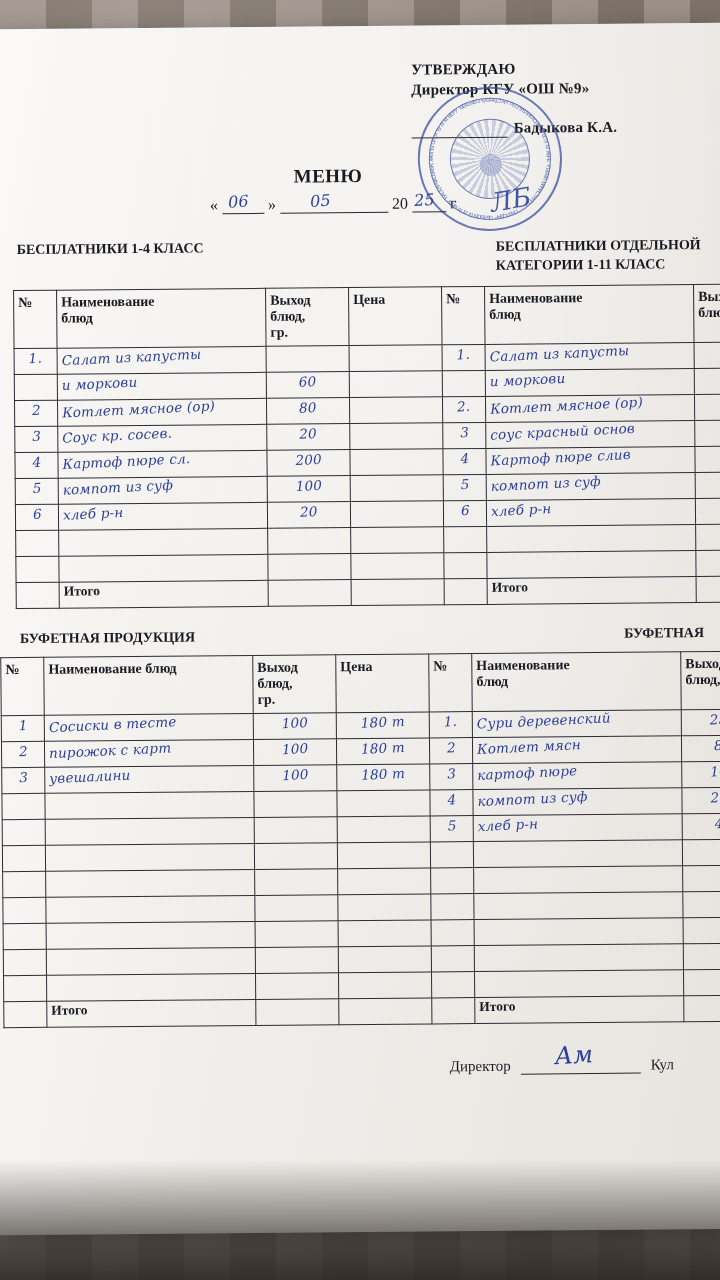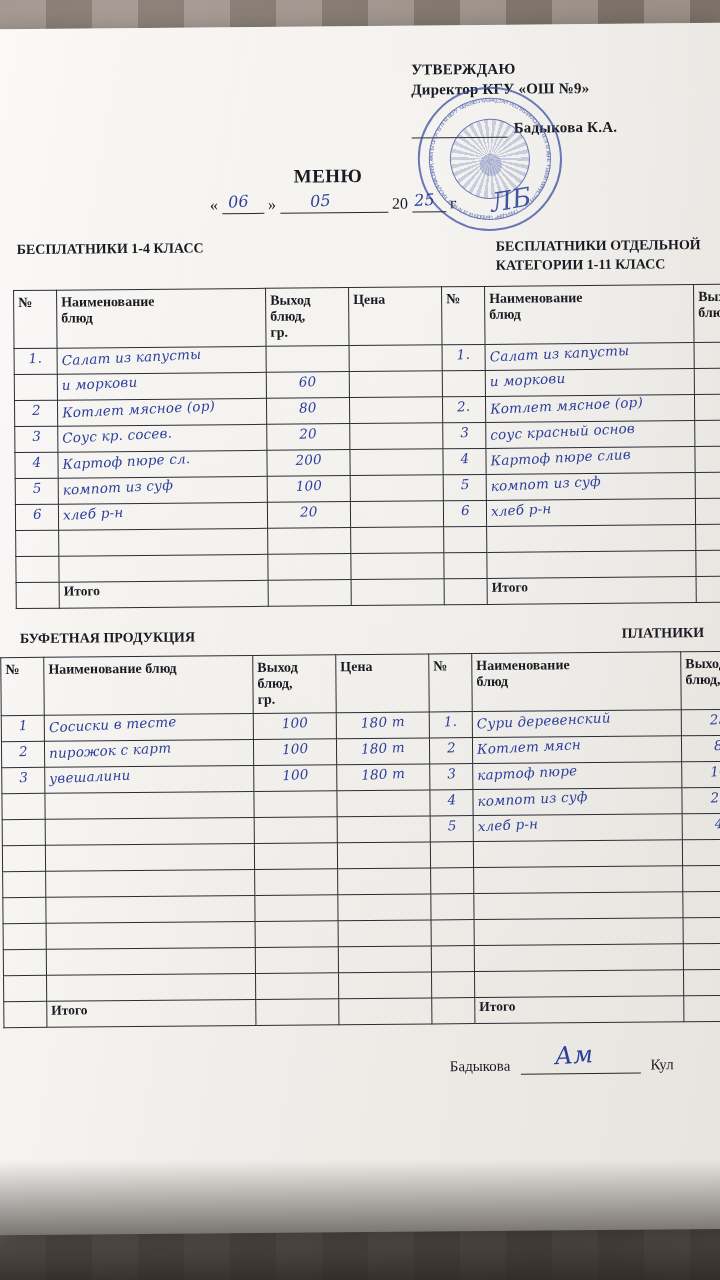--- a/index.html
+++ b/index.html
@@ -563,21 +563,21 @@
           <td class="c-num"></td>
           <td class="totals-cell">Итого</td>
           <td></td>
 
         </tr>
       </tfoot>
     </table>
 
     <div class="buffet-caption">
       <div>БУФЕТНАЯ ПРОДУКЦИЯ</div>
-      <div>ПЛАТНИКИ</div>
+      <div>БУФЕТНАЯ</div>
     </div>
 
     <div class="table2-wrap">
       <table class="menu-table">
         <thead>
           <tr>
             <th class="c-num">№</th>
             <th class="c-name">Наименование блюд</th>
             <th class="c-out">
               <span>Выход</span><br>
@@ -707,21 +707,21 @@
             <td class="c-num"></td>
             <td class="totals-cell">Итого</td>
             <td></td>
 
           </tr>
         </tfoot>
       </table>
     </div>
 
     <div class="footer-row">
-      <span>Бадыкова</span>
+      <span>Директор</span>
       <span class="footer-blank">
         <span class="hw" style="position:absolute; left:34px; top:-18px; font-size:24px;">Ам</span>
       </span>
       <span>Кул</span>
     </div>
 
   </div>
 </div>
 
 <div class="bottom-shadow"></div>

